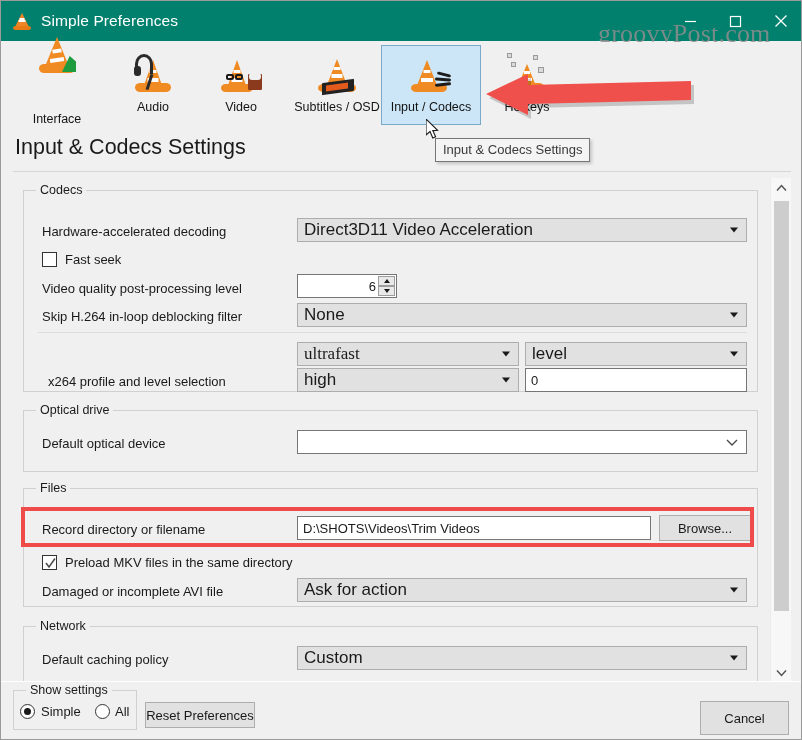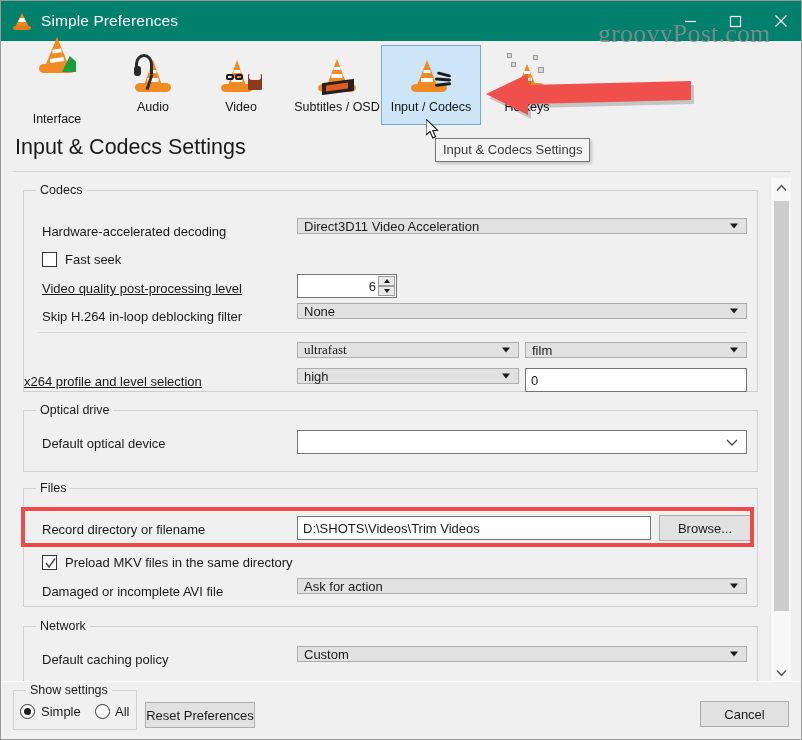--- a/index.html
+++ b/index.html
@@ -177,25 +177,25 @@
     font-size: 13px; color: #1a1a1a;
     white-space: nowrap;
   }
   .divider {
     position: absolute; height: 1px; background: #dcdcdc;
   }
 
   
   .combo {
     position: absolute;
-    height: 16px;
+    height: 24px;
     background: #e1e1e1;
     border: 1px solid #adadad;
     display: flex; align-items: center;
-    font-size: 13px; color: #1a1a1a;
+    font-size: 17px; color: #1a1a1a;
     padding-left: 6px;
   }
   .combo .caret {
     position: absolute; right: 8px; top: 50%;
     transform: translateY(-50%);
     width: 0; height: 0;
     border-left: 4.5px solid transparent;
     border-right: 4.5px solid transparent;
     border-top: 5px solid #1a1a1a;
   }
@@ -438,21 +438,21 @@
 
         <span class="row-label" style="left:18px; top:33px;">Hardware-accelerated decoding</span>
         <div class="combo" style="left:273px; top:27px; width:450px;">
           <span>Direct3D11 Video Acceleration</span>
           <span class="caret"></span>
         </div>
 
         <div class="check" style="left:18px; top:61px;"></div>
         <span class="check-label" style="left:41px; top:61px;">Fast seek</span>
 
-        <span class="row-label" style="left:18px; top:90px;text-decoration:underline;">Video quality post-processing level</span>
+        <span class="row-label" style="left:18px; top:90px;">Video quality post-processing level</span>
         <div class="spin" style="left:273px; top:83px; width:100px;">
           <span>6</span>
           <span class="spin-btns">
             <span class="spin-btn">
                 <span class="tri-up"></span>
               </span>
             <span class="spin-btn">
                 <span class="tri-dn"></span>
               </span>
           </span>
@@ -464,25 +464,25 @@
           <span class="caret"></span>
         </div>
 
         <div class="divider" style="left:14px; top:141px; width:709px;"></div>
 
         <div class="combo" style="left:273px; top:151px; width:222px;font-family:Liberation Serif, serif;">
           <span>ultrafast</span>
           <span class="caret"></span>
         </div>
         <div class="combo" style="left:501px; top:151px; width:222px;">
-          <span>film</span>
-          <span class="caret"></span>
-        </div>
-
-        <span class="row-label" style="left:0; top:183px;text-decoration:underline;">x264 profile and level selection</span>
+          <span>level</span>
+          <span class="caret"></span>
+        </div>
+
+        <span class="row-label" style="left:24px; top:183px;">x264 profile and level selection</span>
         <div class="combo" style="left:273px; top:177px; width:222px;">
           <span>high</span>
           <span class="caret"></span>
         </div>
         <div class="textbox" style="left:501px; top:177px; width:222px;">
           <span>0</span>
         </div>
       </div>
 
       <div class="group" style="left:10px; top:232px; width:735px; height:62px;">
@@ -561,18 +561,18 @@
       </div>
       <span class="check-label" style="left:27px; top:13px;">Simple</span>
       <div class="radio" style="left:81px; top:13px;"></div>
       <span class="check-label" style="left:101px; top:13px;">All</span>
     </div>
 
     <div class="btn" style="left:144px; top:20px; width:110px; height:26px;">
       <span>Reset Preferences</span>
     </div>
 
-    <div class="btn" style="left:699px; top:19px; width:89px; height:26px;">
+    <div class="btn" style="left:699px; top:19px; width:89px; height:34px;">
       <span>Cancel</span>
     </div>
   </div>
 
 </div>
 
 </body></html>

